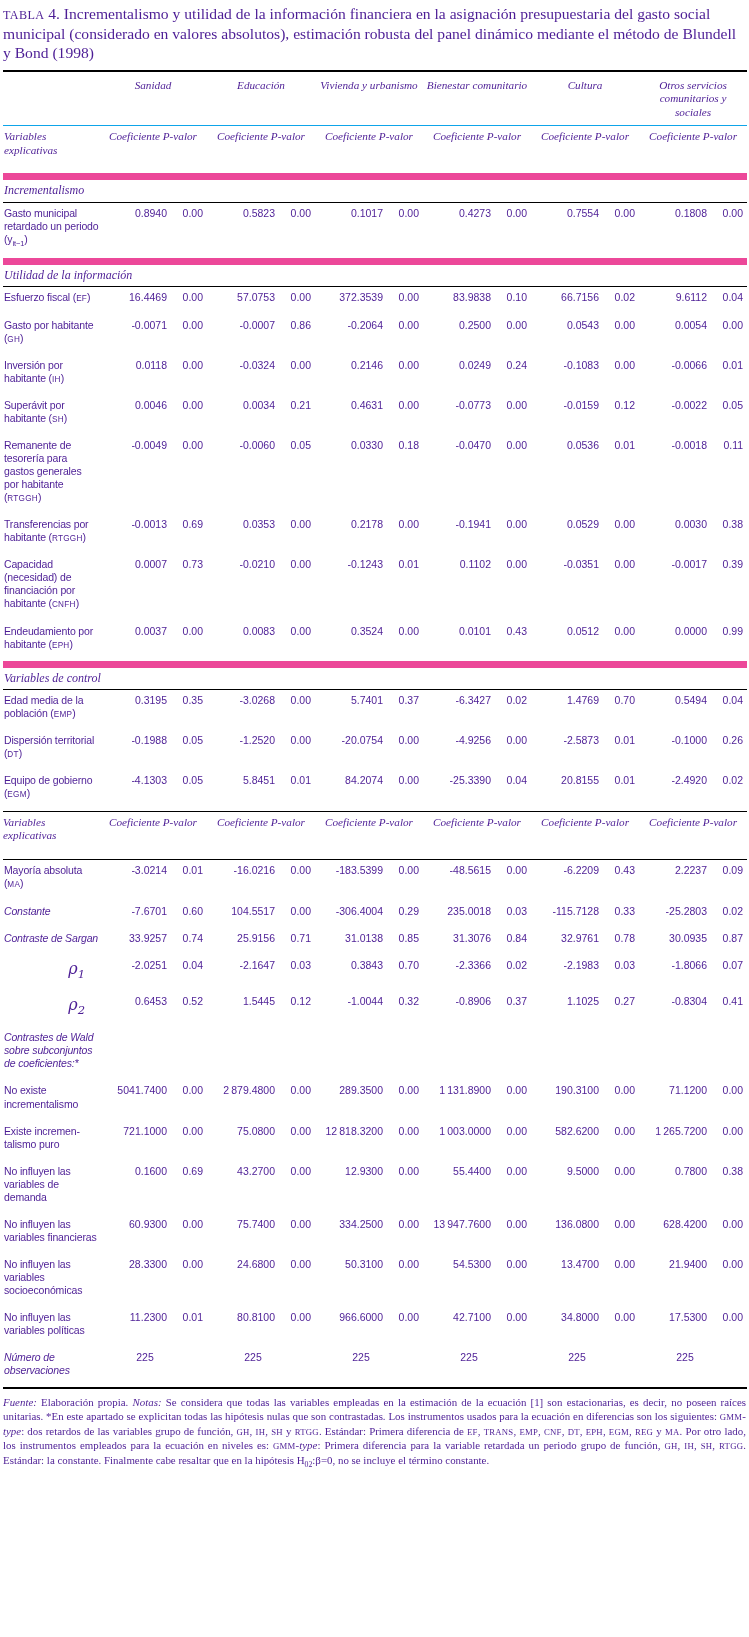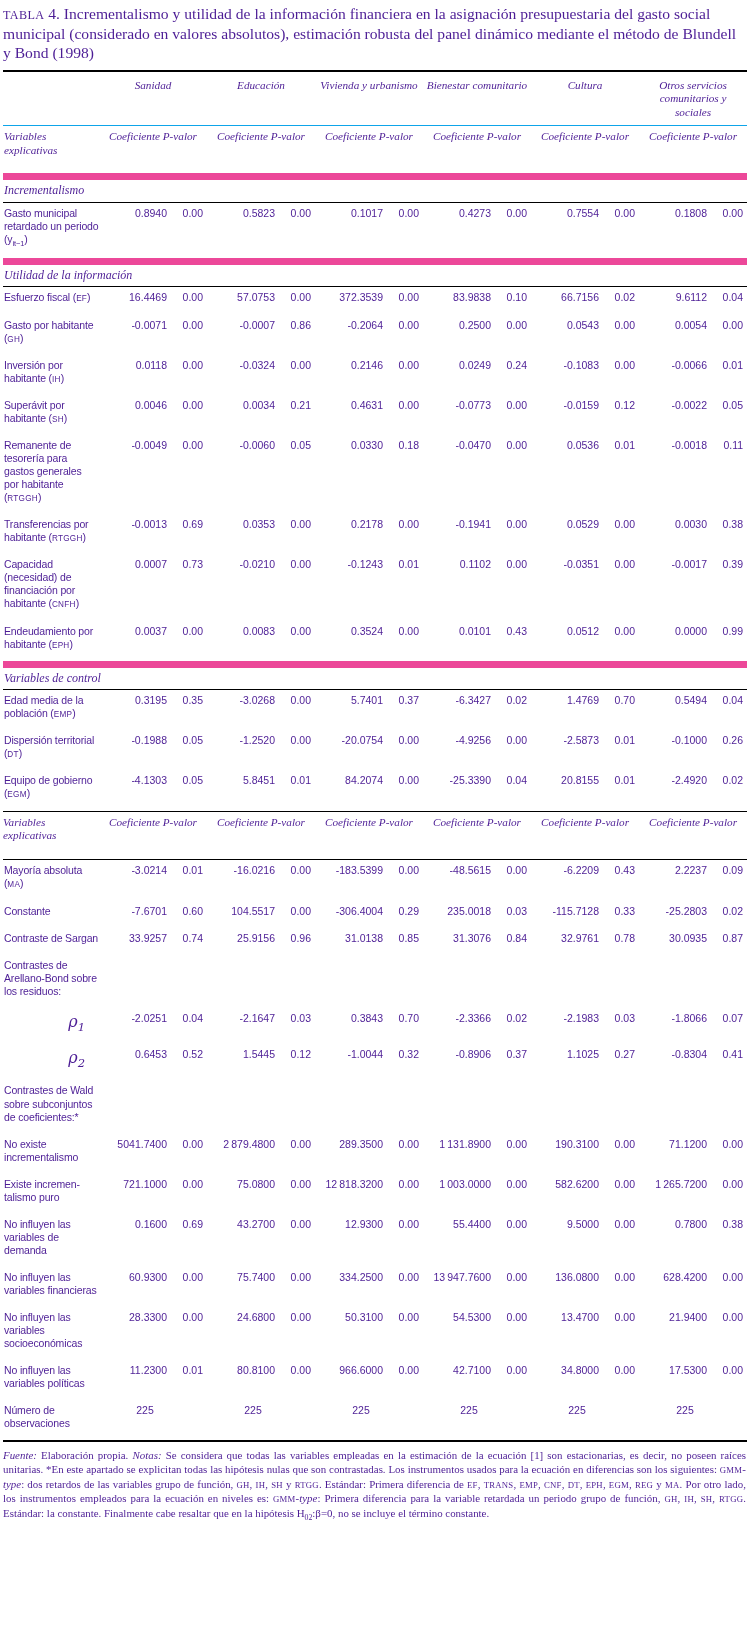--- a/index.html
+++ b/index.html
@@ -44,21 +44,21 @@
     font-size:12px; padding:3px 0 4px 1px;
   }
   tr.section td .secw{ display:block; width:130px; line-height:1.2; }
   tr.h2row td{
     font-family:"Liberation Serif",serif; font-style:italic; font-size:11.2px;
     border-top:1px solid #000; border-bottom:1px solid #000;
     padding:4px 0 16px 0; white-space:nowrap;
   }
   tr.h2row td.lbl{ white-space:normal; letter-spacing:0; }
   tr.h2row td.pair{ text-align:center; }
-  td.ital{ }
+  td.ital{ font-style:italic; }
   td.rho{
     text-align:right; padding-right:14px; font-style:italic;
     font-family:"DejaVu Serif",serif; font-size:16px; letter-spacing:0;
   }
   td.obs{ text-align:center; padding-right:16px; }
   
   .footnote{
     font-family:"Liberation Serif",serif; font-size:10.9px; line-height:1.32;
     text-align:justify; margin-top:6px;
   }
@@ -341,33 +341,29 @@
           <td class="num coef">-115.7128</td>
           <td class="num pval">0.33</td>
           <td class="num coef">-25.2803</td>
           <td class="num pval">0.02</td>
         </tr>
         <tr>
           <td class="lbl ital">Contraste de Sargan</td>
           <td class="num coef">33.9257</td>
           <td class="num pval">0.74</td>
           <td class="num coef">25.9156</td>
-          <td class="num pval">0.96</td>
+          <td class="num pval">0.71</td>
           <td class="num coef">31.0138</td>
           <td class="num pval">0.85</td>
           <td class="num coef">31.3076</td>
           <td class="num pval">0.84</td>
           <td class="num coef">32.9761</td>
           <td class="num pval">0.78</td>
           <td class="num coef">30.0935</td>
           <td class="num pval">0.87</td>
-        </tr>
-        <tr>
-          <td class="lbl ital">Contrastes de Arellano-Bond sobre los residuos:</td>
-          <td colspan="12"></td>
         </tr>
         <tr>
           <td class="lbl rho">ρ<sub>1</sub></td>
           <td class="num coef">-2.0251</td>
           <td class="num pval">0.04</td>
           <td class="num coef">-2.1647</td>
           <td class="num pval">0.03</td>
           <td class="num coef">0.3843</td>
           <td class="num pval">0.70</td>
           <td class="num coef">-2.3366</td>

